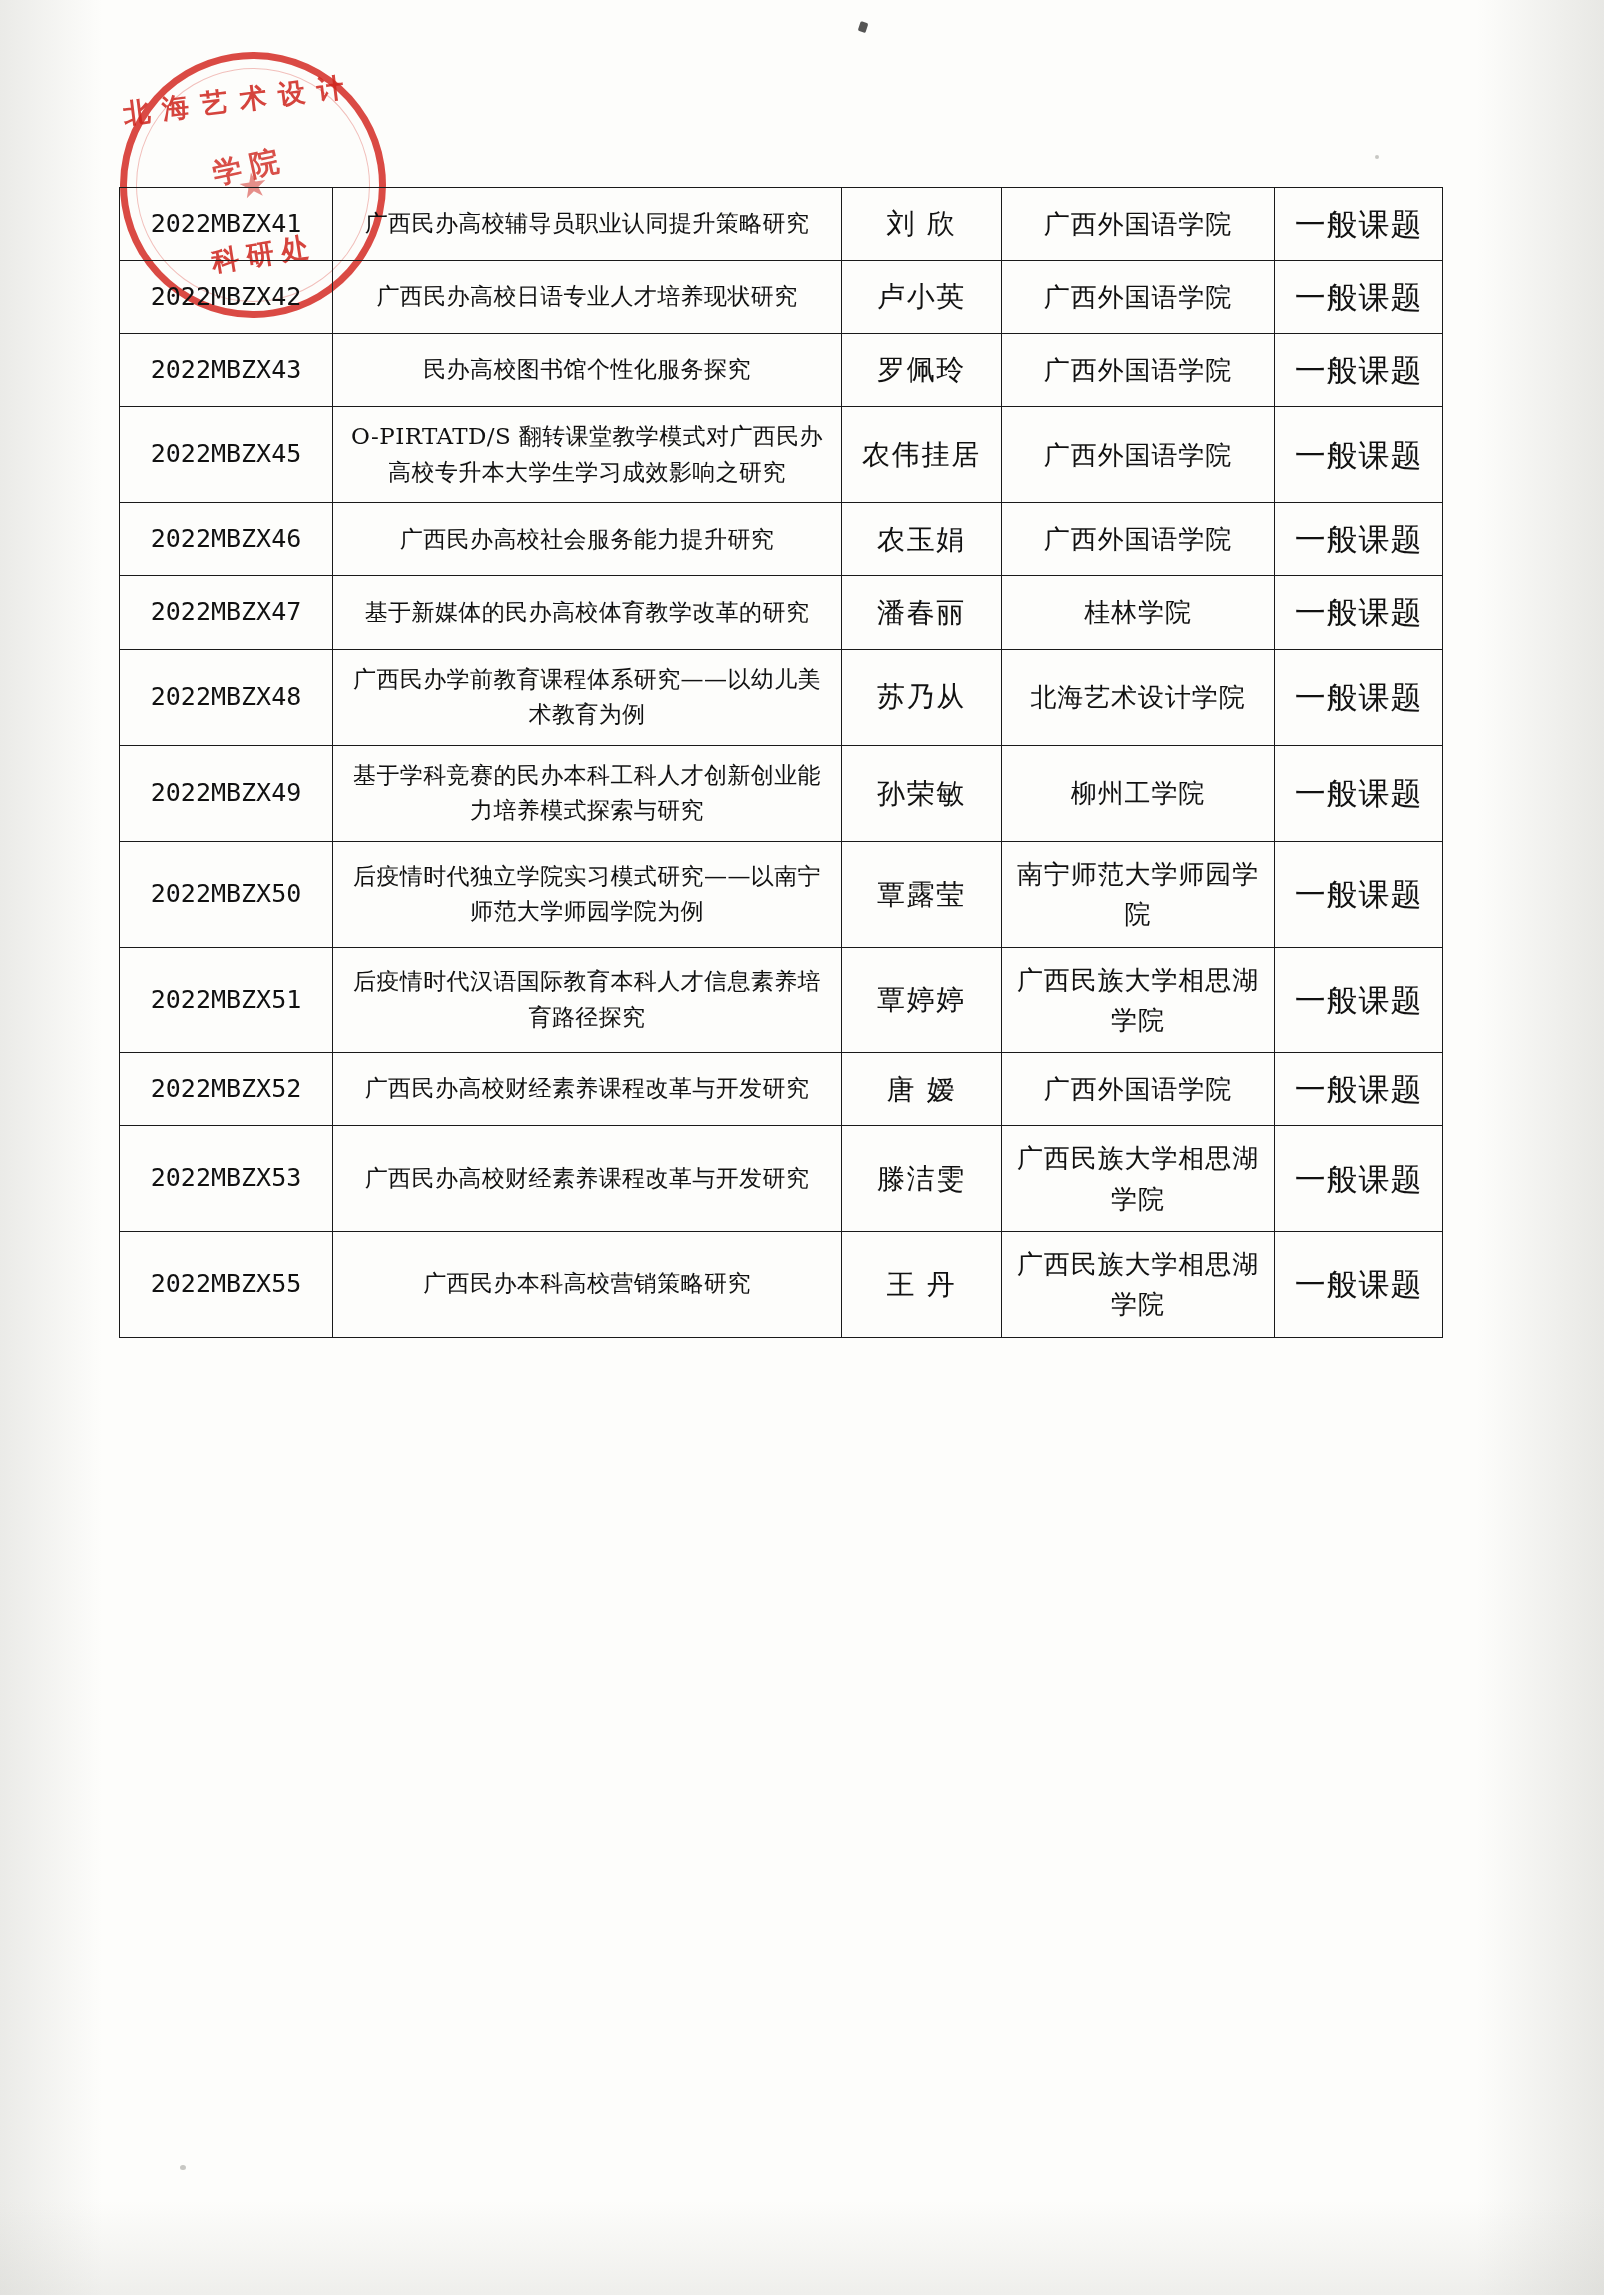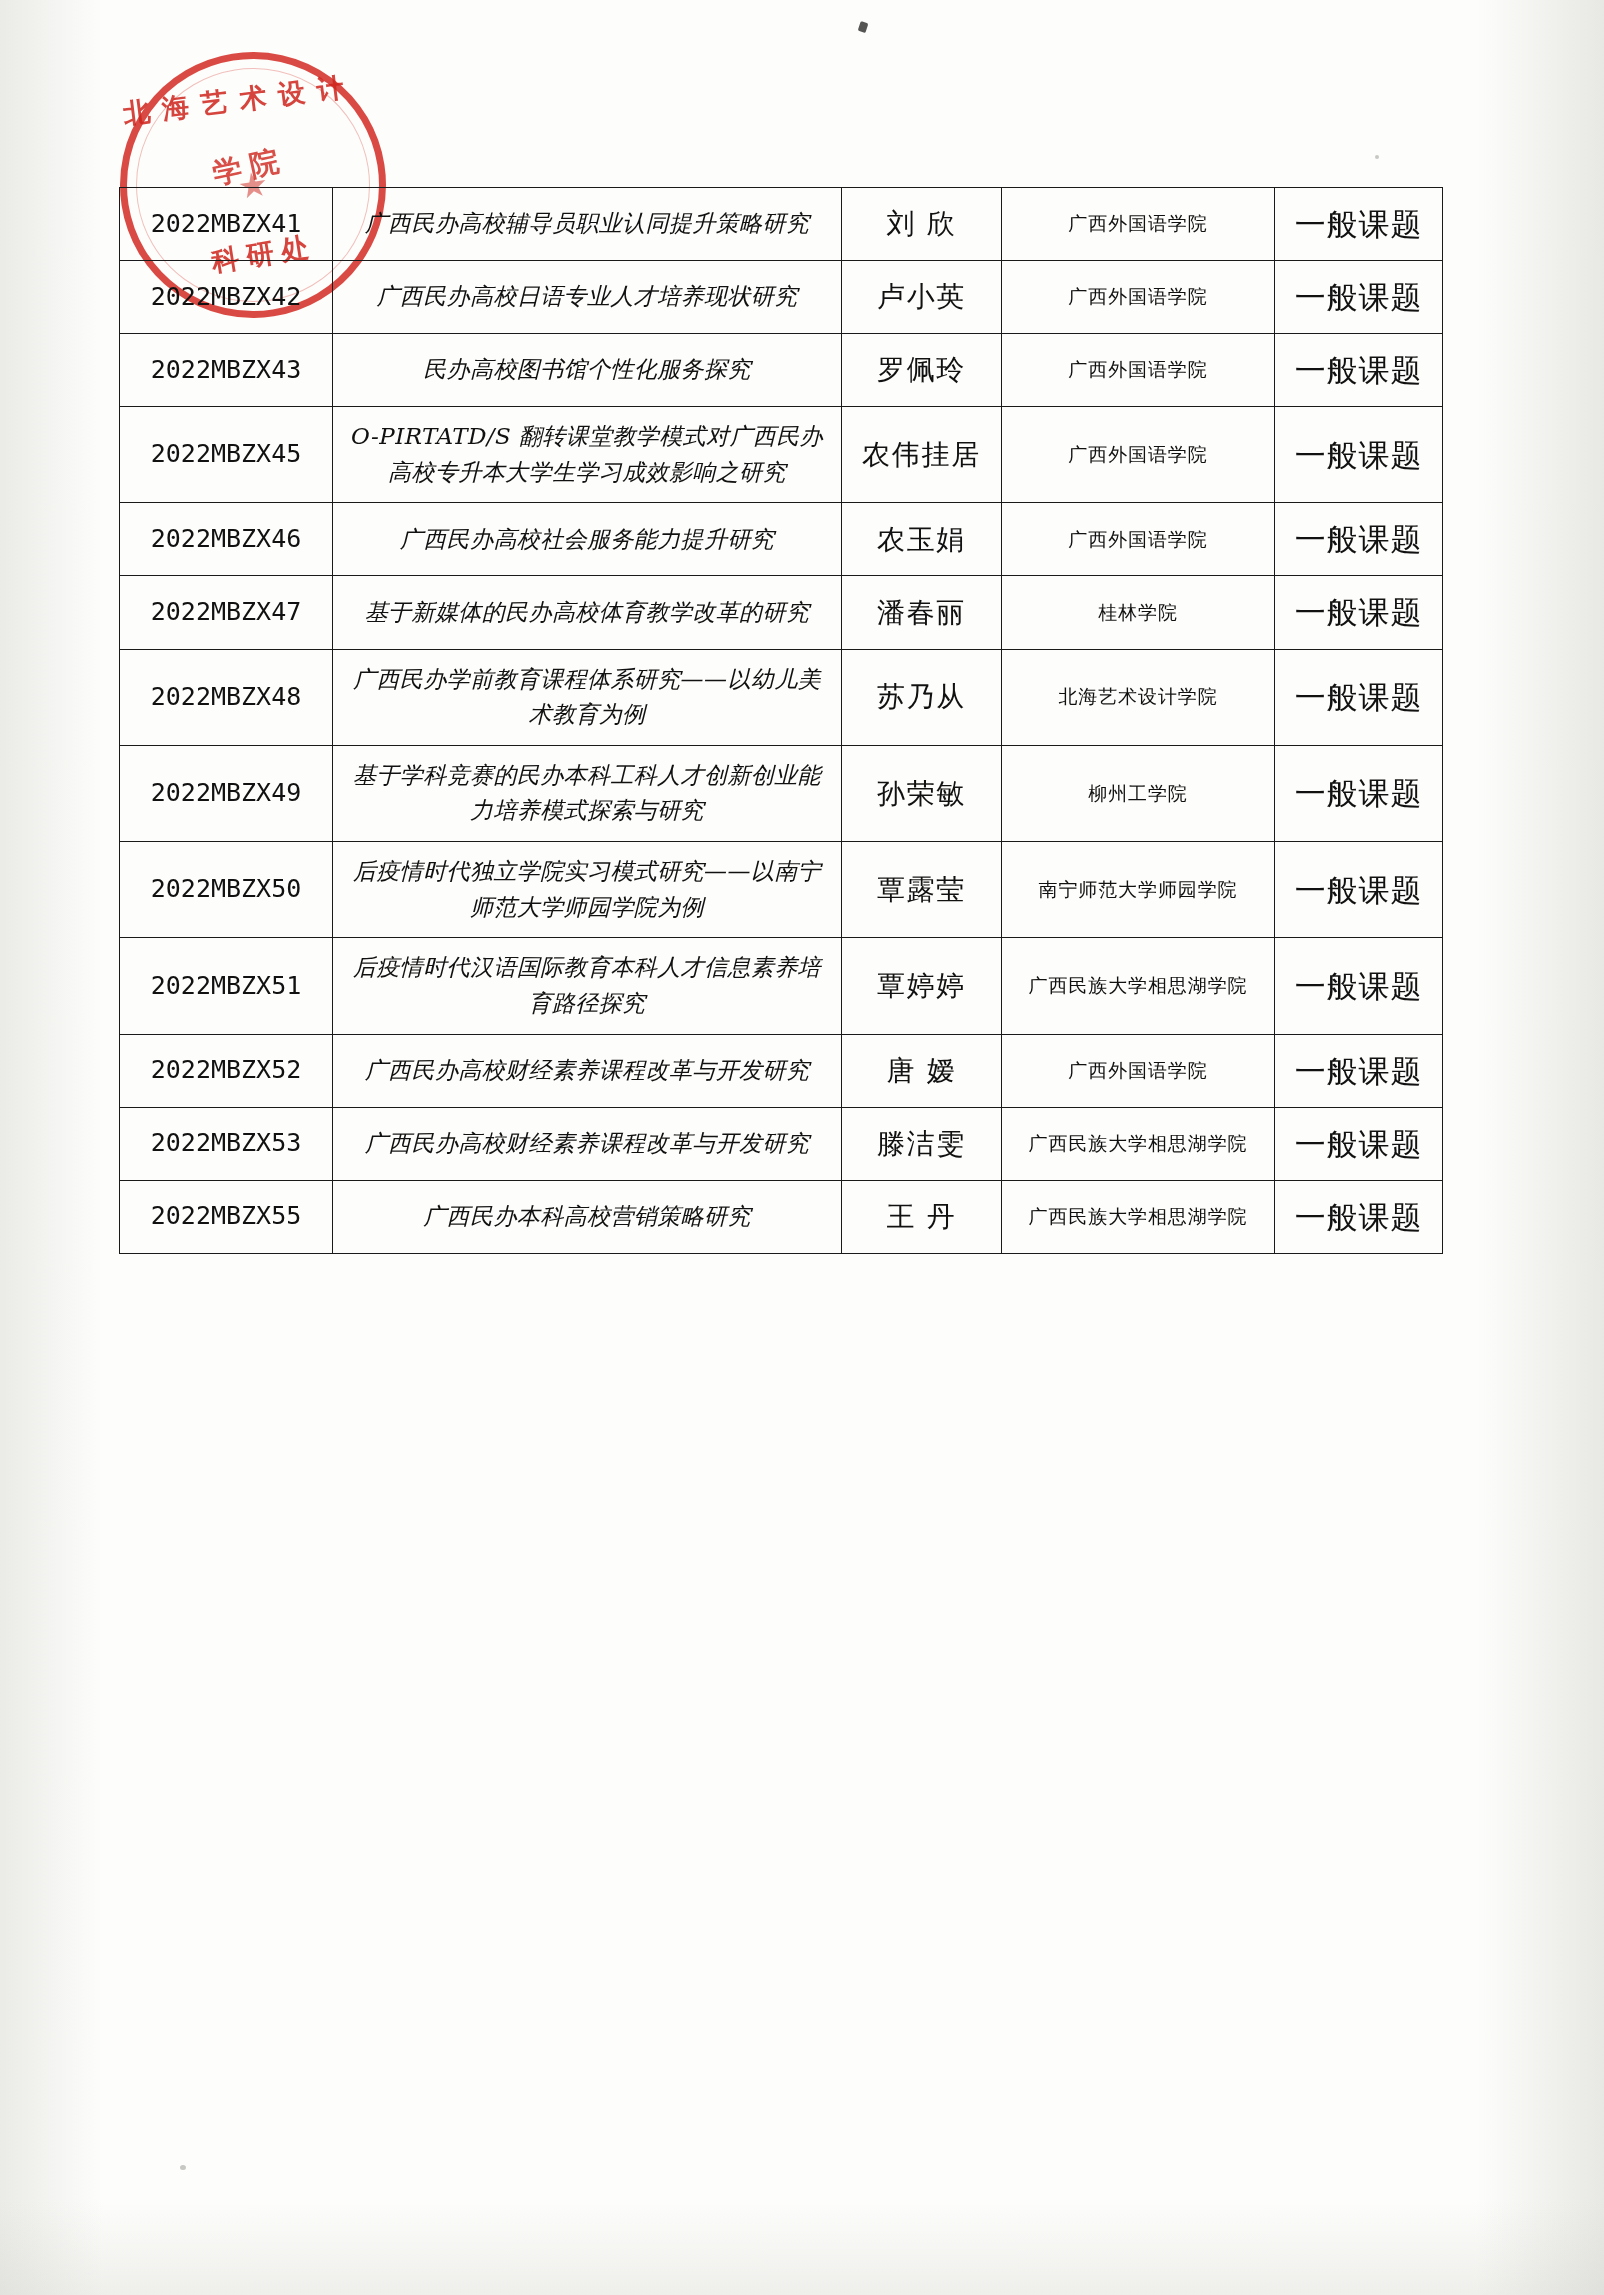--- a/index.html
+++ b/index.html
@@ -146,28 +146,27 @@
   .code {
     font-family: "DejaVu Sans Mono", "Liberation Mono", monospace;
     font-size: 25px;
     letter-spacing: 0px;
   }
   .title {
     font-size: 23px;
     text-align: center;
     font-family: "DejaVu Serif", "Liberation Serif", serif;
     letter-spacing: 0.4px;
-    font-style: italic;
   }
   .name {
     font-size: 28px;
     letter-spacing: 1.7px;
   }
   .org {
-    font-size: 19px;
+    font-size: 26px;
     letter-spacing: 0.9px;
   }
   .type {
     font-size: 31px;
     letter-spacing: 0.9px;
   }
 
   .top-mark {
     position: absolute;
     left: 859px;

